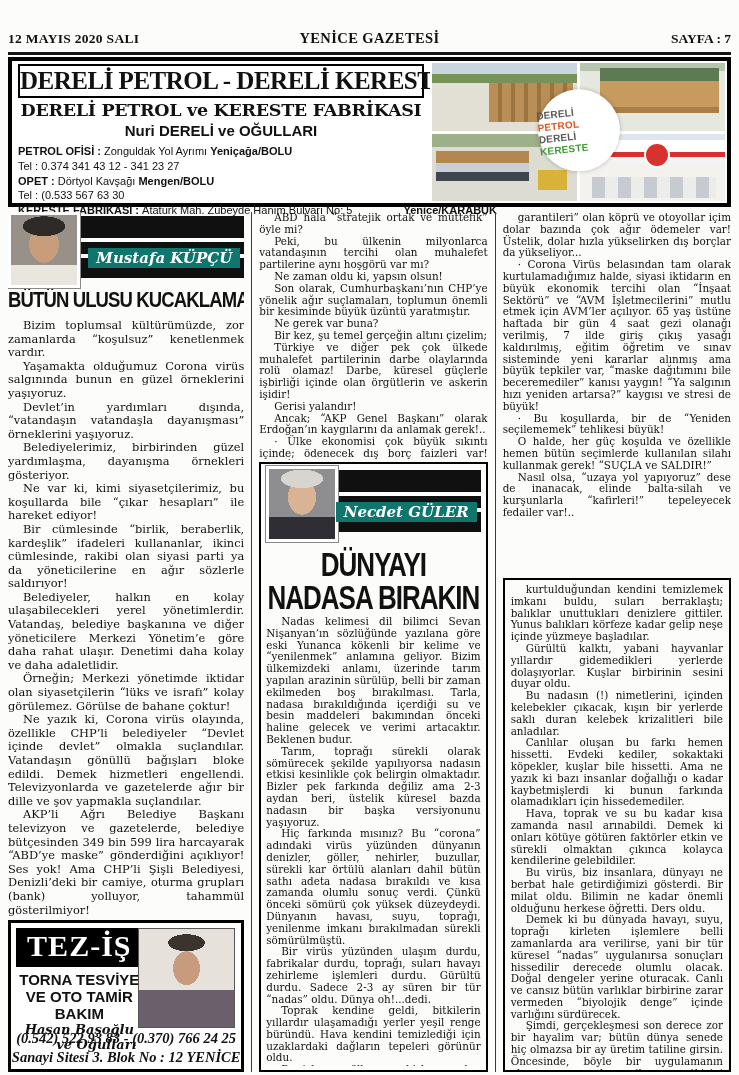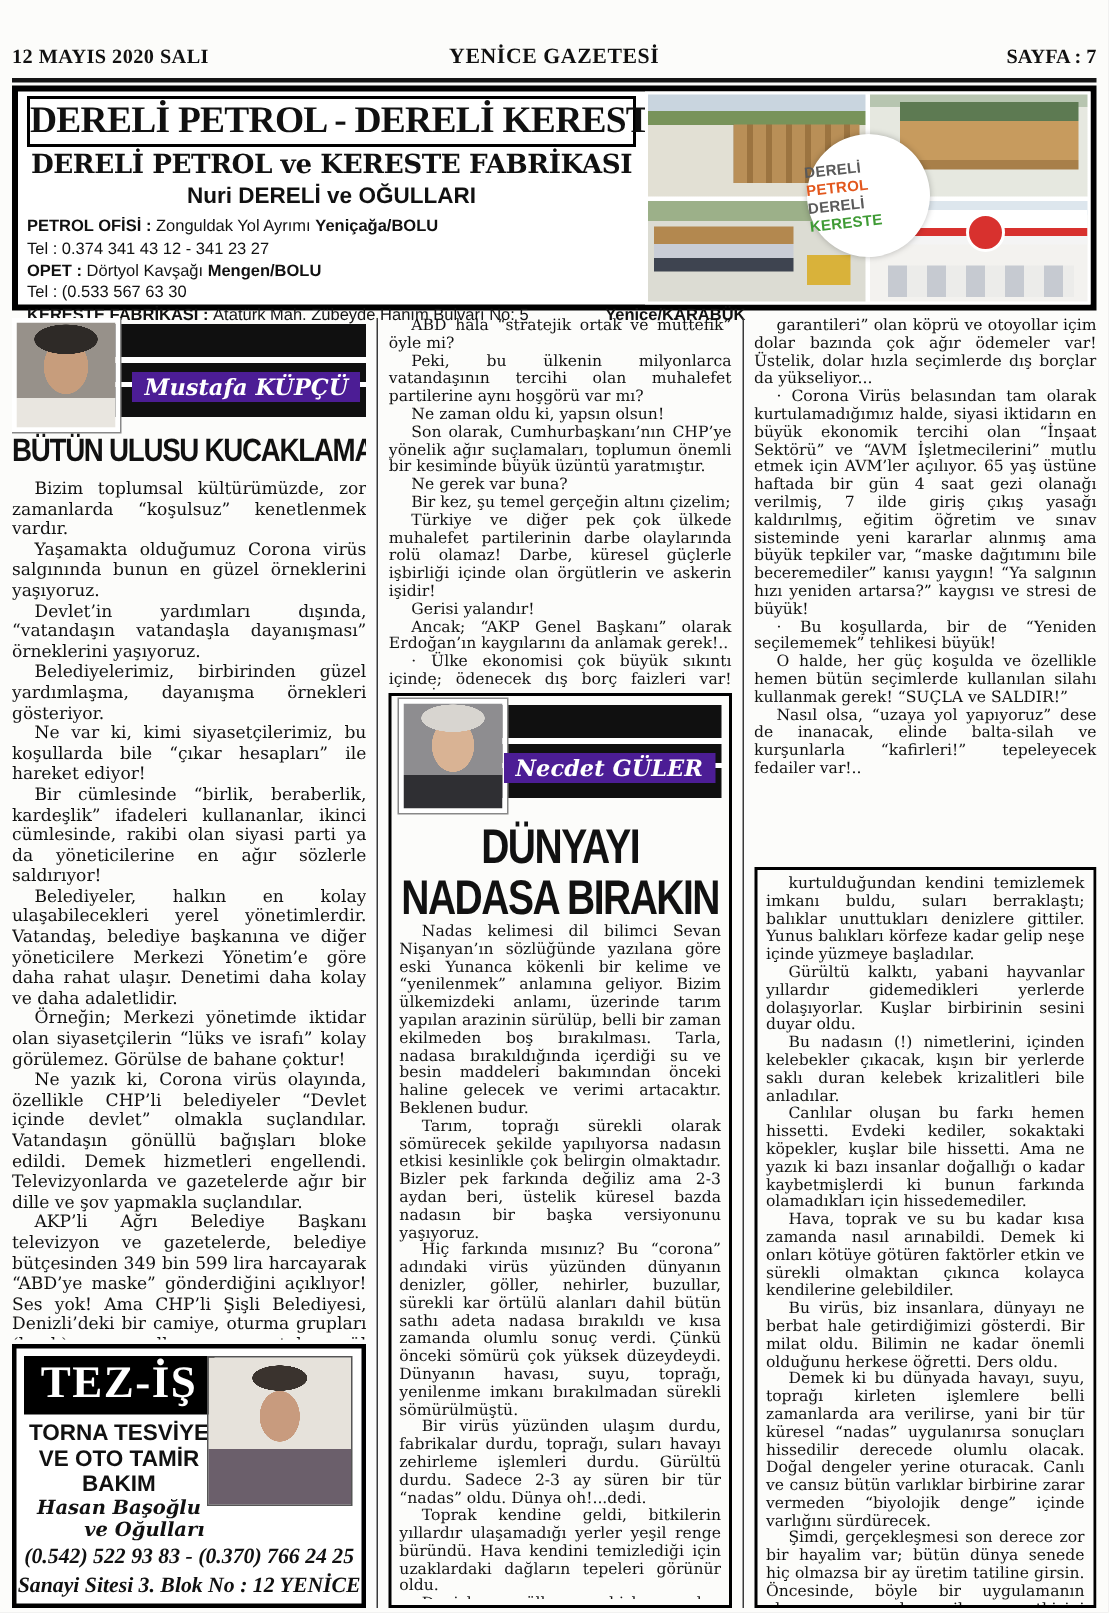--- a/index.html
+++ b/index.html
@@ -64,40 +64,40 @@
   .ab-photo{position:absolute;left:0;top:-2px;width:66px;height:70px;border:3px solid #fff;
      outline:1px solid #888;z-index:2;}
   .photo-kupcu{background:
      radial-gradient(ellipse 30px 14px at 50% 16%,#2e2a27 70%,transparent 71%),
      radial-gradient(ellipse 21px 26px at 50% 42%,#c79d7c 70%,transparent 71%),
      linear-gradient(180deg,#97918a 0 72%,#e9e6e0 72%);}
   .photo-guler{background:
      radial-gradient(ellipse 30px 13px at 50% 14%,#d8d5d0 70%,transparent 71%),
      radial-gradient(ellipse 20px 25px at 50% 40%,#d9b394 70%,transparent 71%),
      linear-gradient(180deg,#8e8d90 0 68%,#2f2f33 68%);}
-  .ab-name{position:absolute;right:4px;bottom:12px;z-index:3;background:#4c1d95;color:#fff;
+  .ab-name{position:absolute;right:4px;bottom:12px;z-index:3;background:#0f766e;color:#fff;
      font-family:"DejaVu Serif",serif;font-style:italic;font-weight:700;font-size:15px;
      padding:1px 8px;white-space:nowrap;}
   
   .hl-kupcu{font-family:"Liberation Sans",sans-serif;font-weight:700;font-size:21.5px;
      letter-spacing:-1px;transform:scaleX(.86);transform-origin:left center;white-space:nowrap;
      margin:2px 0 6px;flex:none;}
   .hl-guler{font-family:"Liberation Sans",sans-serif;font-weight:700;font-size:26px;
      line-height:27px;letter-spacing:-1px;text-align:center;transform:scaleY(1.25);
      transform-origin:center top;margin:8px 0 14px;flex:none;}
   .col1-text{flex:1;overflow:hidden;}
   .cont-a{flex:none;overflow:hidden;}
   .col2 .cont-a{height:248px;}
   .col3 .cont-a{height:362px;}
   .guler-box{flex:1;overflow:hidden;border:2px solid #000;padding:2px 5px 4px;display:flex;
      flex-direction:column;margin-top:2px;}
   .guler-box .gtext{flex:1;overflow:hidden;}
   .cont-box{flex:1;overflow:hidden;border:2px solid #000;padding:4px 6px;margin-top:4px;}
   
-  .tezis{flex:none;height:176px;border:3px solid #000;box-sizing:border-box;margin-top:3px;
+  .tezis{flex:none;height:152px;border:3px solid #000;box-sizing:border-box;margin-top:3px;
          position:relative;background:#fff;}
   .tz-left{position:absolute;left:5px;top:5px;width:55%;text-align:center;}
   .tz-banner{background:#000;color:#fff;font-family:"Liberation Serif",serif;font-weight:700;
      font-size:30px;letter-spacing:1px;padding:0 0 3px;line-height:36px;}
   .tz-l1{font-family:"Liberation Sans",sans-serif;font-weight:700;font-size:15px;margin-top:4px;}
   .tz-l2{font-family:"Liberation Sans",sans-serif;font-weight:700;font-size:15px;}
   .tz-script{font-family:"DejaVu Serif",serif;font-style:italic;font-weight:700;font-size:13px;}
   .tz-script.ind{padding-left:34px;}
   .tz-photo{position:absolute;right:6px;top:5px;width:95px;height:98px;border:1px solid #555;
      background:
@@ -220,21 +220,21 @@
             <p class="para">Hiç farkında mısınız? Bu “corona” adındaki virüs yüzünden dünyanın denizler, göller, nehirler, buzullar, sürekli kar örtülü alanları dahil bütün sathı adeta nadasa bırakıldı ve kısa zamanda olumlu sonuç verdi. Çünkü önceki sömürü çok yüksek düzeydeydi. Dünyanın havası, suyu, toprağı, yenilenme imkanı bırakılmadan sürekli sömürülmüştü.</p>
             <p class="para">Bir virüs yüzünden ulaşım durdu, fabrikalar durdu, toprağı, suları havayı zehirleme işlemleri durdu. Gürültü durdu. Sadece 2-3 ay süren bir tür “nadas” oldu. Dünya oh!...dedi.</p>
             <p class="para">Toprak kendine geldi, bitkilerin yıllardır ulaşamadığı yerler yeşil renge büründü. Hava kendini temizlediği için uzaklardaki dağların tepeleri görünür oldu.</p>
             <p class="para">Denizler, göller, nehirler gelen kirlerden</p>
           </div>
       </div>
     </div>
 
     <div class="col col3">
       <div class="cont-a body-sm">
-          <p class="para">garantileri” olan köprü ve otoyollar içim dolar bazında çok ağır ödemeler var! Üstelik, dolar hızla seçimlerde dış borçlar da yükseliyor...</p>
+          <p class="para">garantileri” olan köprü ve otoyollar içim dolar bazında çok ağır ödemeler var! Üstelik, dolar hızla yükselirken dış borçlar da yükseliyor...</p>
           <p class="para">· Corona Virüs belasından tam olarak kurtulamadığımız halde, siyasi iktidarın en büyük ekonomik tercihi olan “İnşaat Sektörü” ve “AVM İşletmecilerini” mutlu etmek için AVM’ler açılıyor. 65 yaş üstüne haftada bir gün 4 saat gezi olanağı verilmiş, 7 ilde giriş çıkış yasağı kaldırılmış, eğitim öğretim ve sınav sisteminde yeni kararlar alınmış ama büyük tepkiler var, “maske dağıtımını bile beceremediler” kanısı yaygın! “Ya salgının hızı yeniden artarsa?” kaygısı ve stresi de büyük!</p>
           <p class="para">· Bu koşullarda, bir de “Yeniden seçilememek” tehlikesi büyük!</p>
           <p class="para">O halde, her güç koşulda ve özellikle hemen bütün seçimlerde kullanılan silahı kullanmak gerek! “SUÇLA ve SALDIR!”</p>
           <p class="para">Nasıl olsa, “uzaya yol yapıyoruz” dese de inanacak, elinde balta-silah ve kurşunlarla “kafirleri!” tepeleyecek fedailer var!..</p>
         </div>
       <div class="cont-box body-sm">
           <p class="para">kurtulduğundan kendini temizlemek imkanı buldu, suları berraklaştı; balıklar unuttukları denizlere gittiler. Yunus balıkları körfeze kadar gelip neşe içinde yüzmeye başladılar.</p>
           <p class="para">Gürültü kalktı, yabani hayvanlar yıllardır gidemedikleri yerlerde dolaşıyorlar. Kuşlar birbirinin sesini duyar oldu.</p>
           <p class="para">Bu nadasın (!) nimetlerini, içinden kelebekler çıkacak, kışın bir yerlerde saklı duran kelebek krizalitleri bile anladılar.</p>
           <p class="para">Canlılar oluşan bu farkı hemen hissetti. Evdeki kediler, sokaktaki köpekler, kuşlar bile hissetti. Ama ne yazık ki bazı insanlar doğallığı o kadar kaybetmişlerdi ki bunun farkında olamadıkları için hissedemediler.</p>

